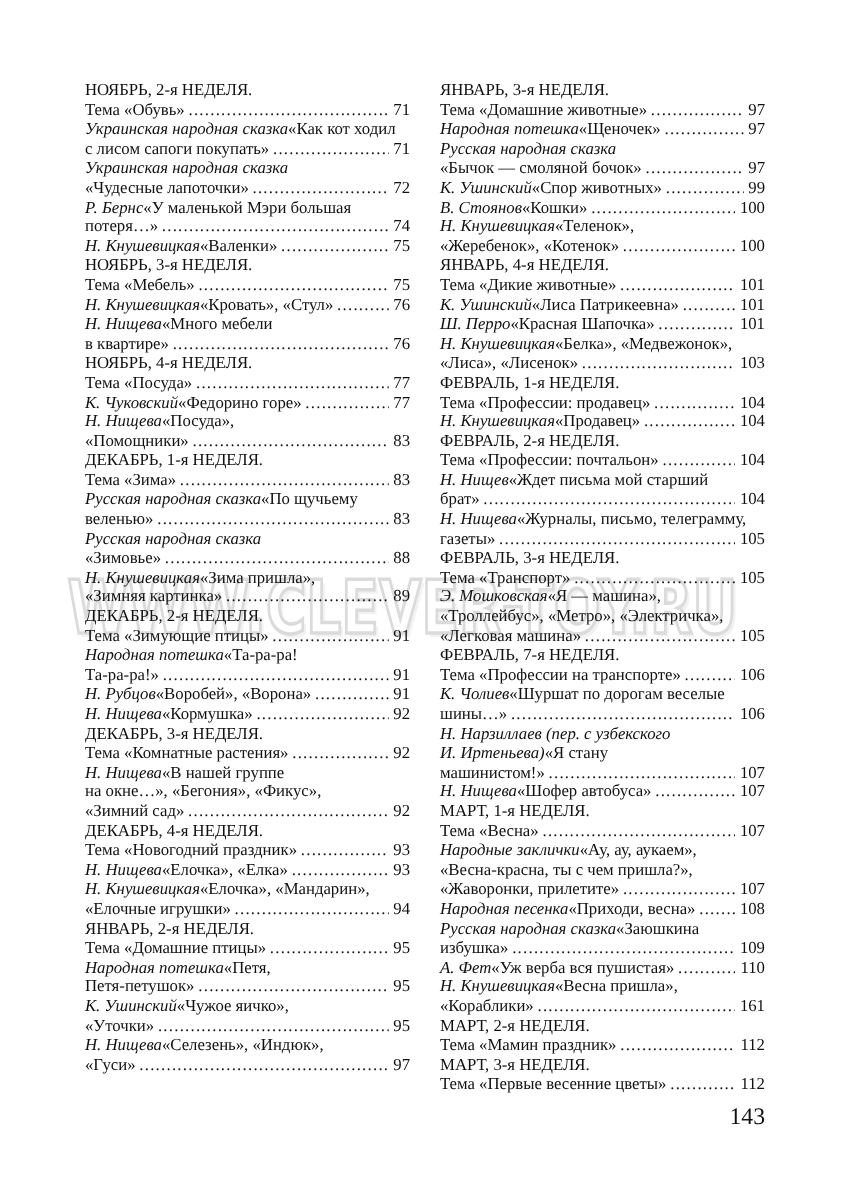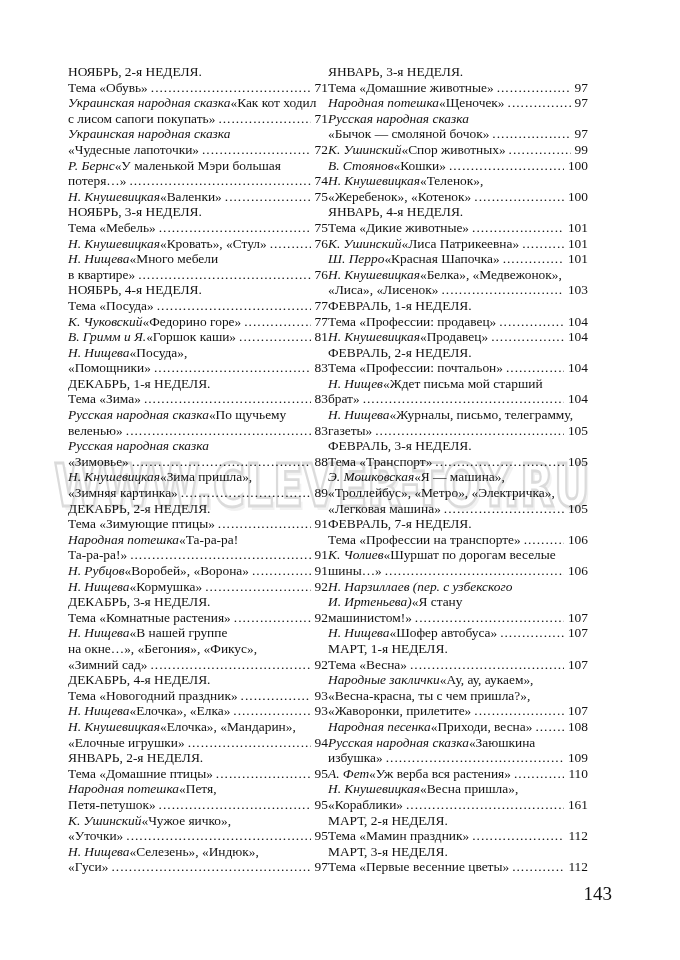--- a/index.html
+++ b/index.html
@@ -27,20 +27,21 @@
     transform:scale(0.88,1.18);
     transform-origin:0 0;
     letter-spacing:0px;
     pointer-events:none;
   }
   .toc{
     position:absolute;
     left:68px;top:64px;
     width:544px;
     display:flex;
+    gap:24px;
     z-index:2;
   }
   .col{
     width:260px;
     flex:0 0 260px;
   }
   .toc-line{
     display:flex;
     align-items:baseline;
     font-size:13.4px;
@@ -149,26 +150,20 @@
           <span class="dots"></span>
           <span class="pagenum">77</span>
         </div>
         <div class="toc-line">
           <span class="it">К. Чуковский</span>
           <span> «Федорино горе»</span>
           <span class="dots"></span>
           <span class="pagenum">77</span>
         </div>
         <div class="toc-line">
-          <span class="it">В. Гримм и Я.</span>
-          <span> «Горшок каши»</span>
-          <span class="dots"></span>
-          <span class="pagenum">81</span>
-        </div>
-        <div class="toc-line">
           <span class="it">Н. Нищева</span>
           <span> «Посуда»,</span>
         </div>
         <div class="toc-line">
           <span>«Помощники»</span>
           <span class="dots"></span>
           <span class="pagenum">83</span>
         </div>
         <div class="toc-line">
           <span>ДЕКАБРЬ, 1-я НЕДЕЛЯ.</span>
@@ -510,21 +505,21 @@
           <span class="it">Русская народная сказка</span>
           <span> «Заюшкина</span>
         </div>
         <div class="toc-line">
           <span>избушка»</span>
           <span class="dots"></span>
           <span class="pagenum">109</span>
         </div>
         <div class="toc-line">
           <span class="it">А. Фет</span>
-          <span> «Уж верба вся растения»</span>
+          <span> «Уж верба вся пушистая»</span>
           <span class="dots"></span>
           <span class="pagenum">110</span>
         </div>
         <div class="toc-line">
           <span class="it">Н. Кнушевицкая</span>
           <span> «Весна пришла»,</span>
         </div>
         <div class="toc-line">
           <span>«Кораблики»</span>
           <span class="dots"></span>

